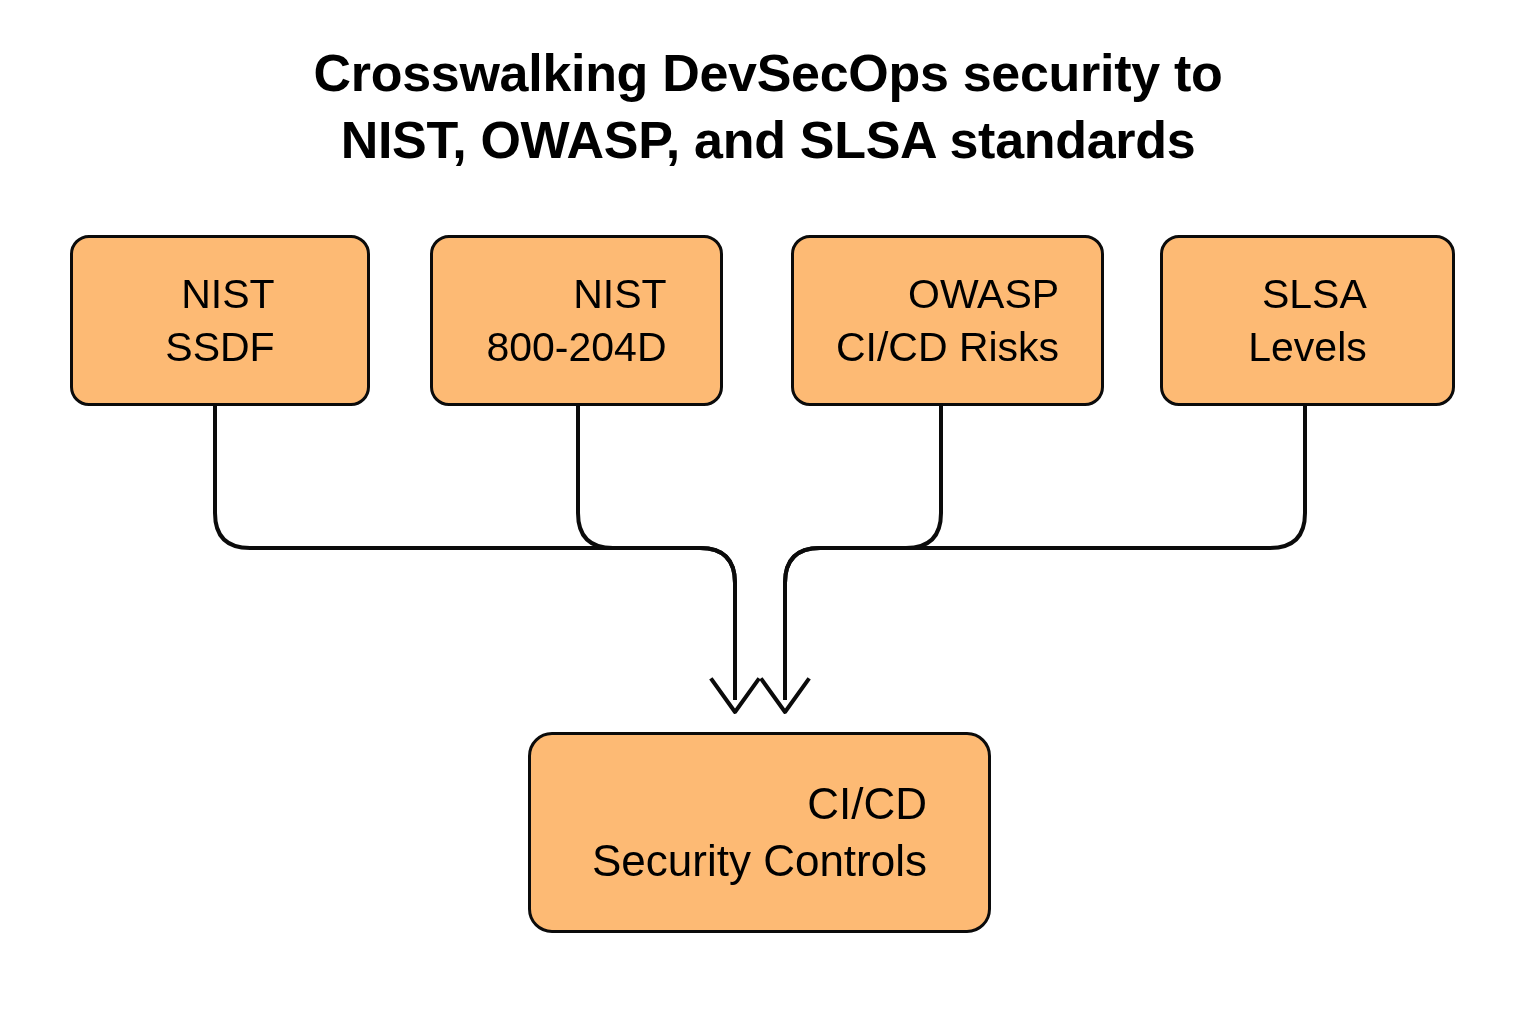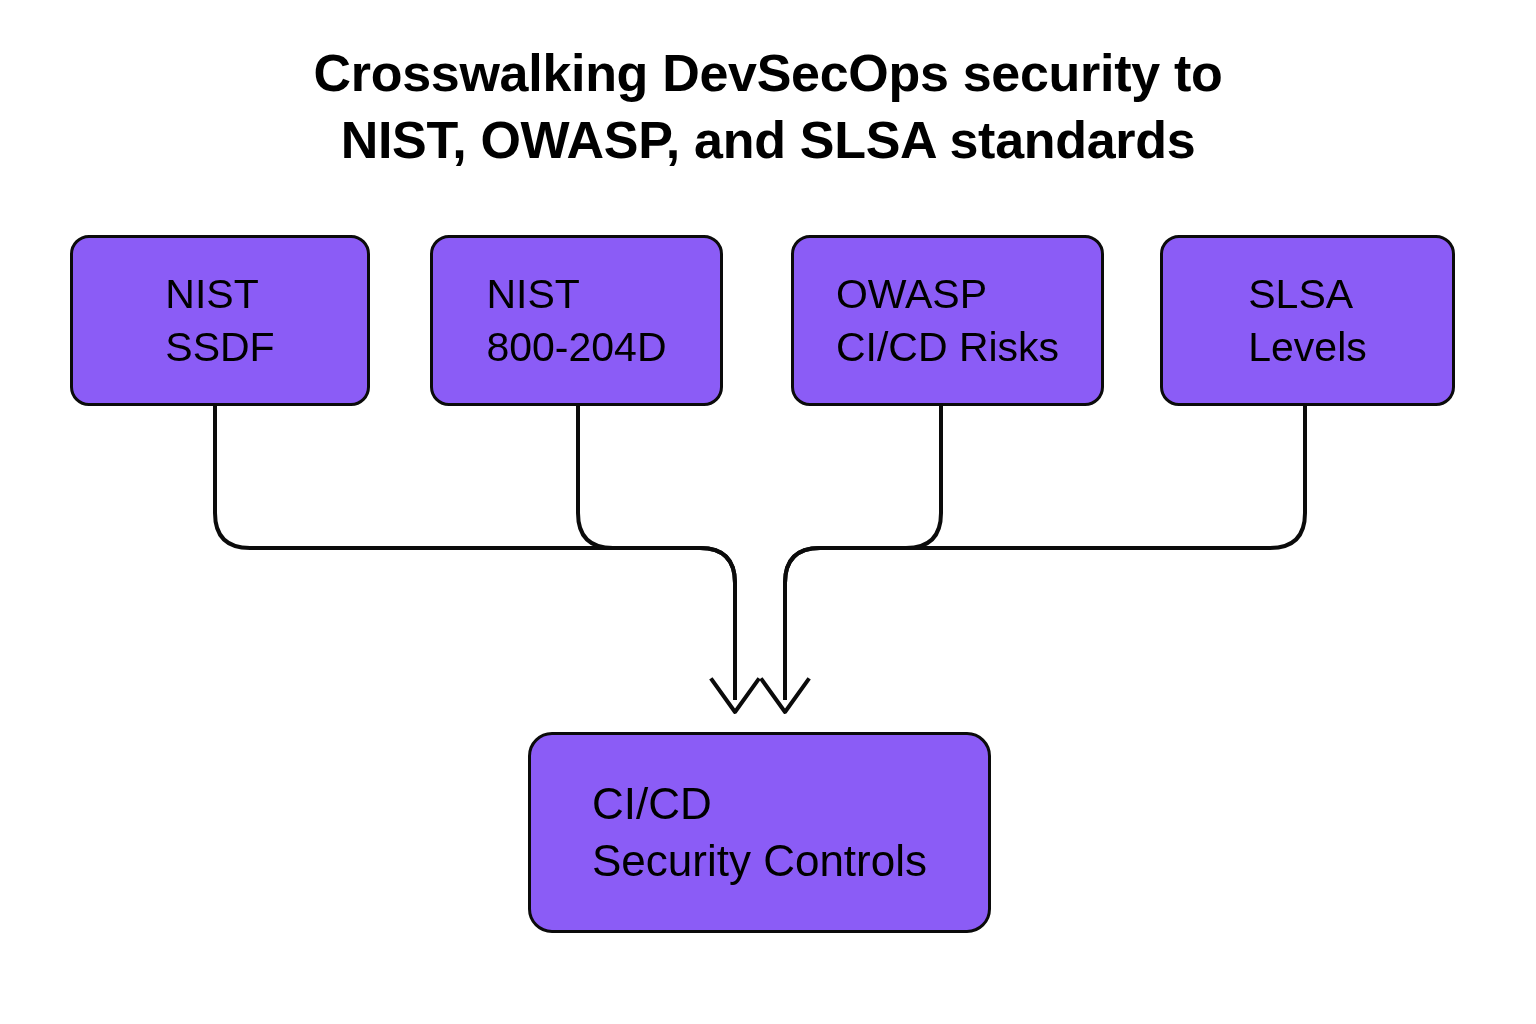--- a/index.html
+++ b/index.html
@@ -24,27 +24,27 @@
     font-size: 52px;
     font-weight: bold;
     line-height: 1.28;
     color: #000000;
     letter-spacing: -0.3px;
     white-space: pre-line;
   }
   .node {
     position: absolute;
     box-sizing: border-box;
-    background: #8b5cf6;
+    background: #fdba74;
     border: 3.5px solid #0b0b0b;
     border-radius: 19px;
     display: flex;
     align-items: center;
     justify-content: center;
-    text-align: left;
+    text-align: right;
     color: #000000;
     font-size: 41px;
     line-height: 1.28;
     white-space: pre-line;
     z-index: 2;
   }
   .node.target {
     font-size: 44px;
     border-radius: 24px;
   }

